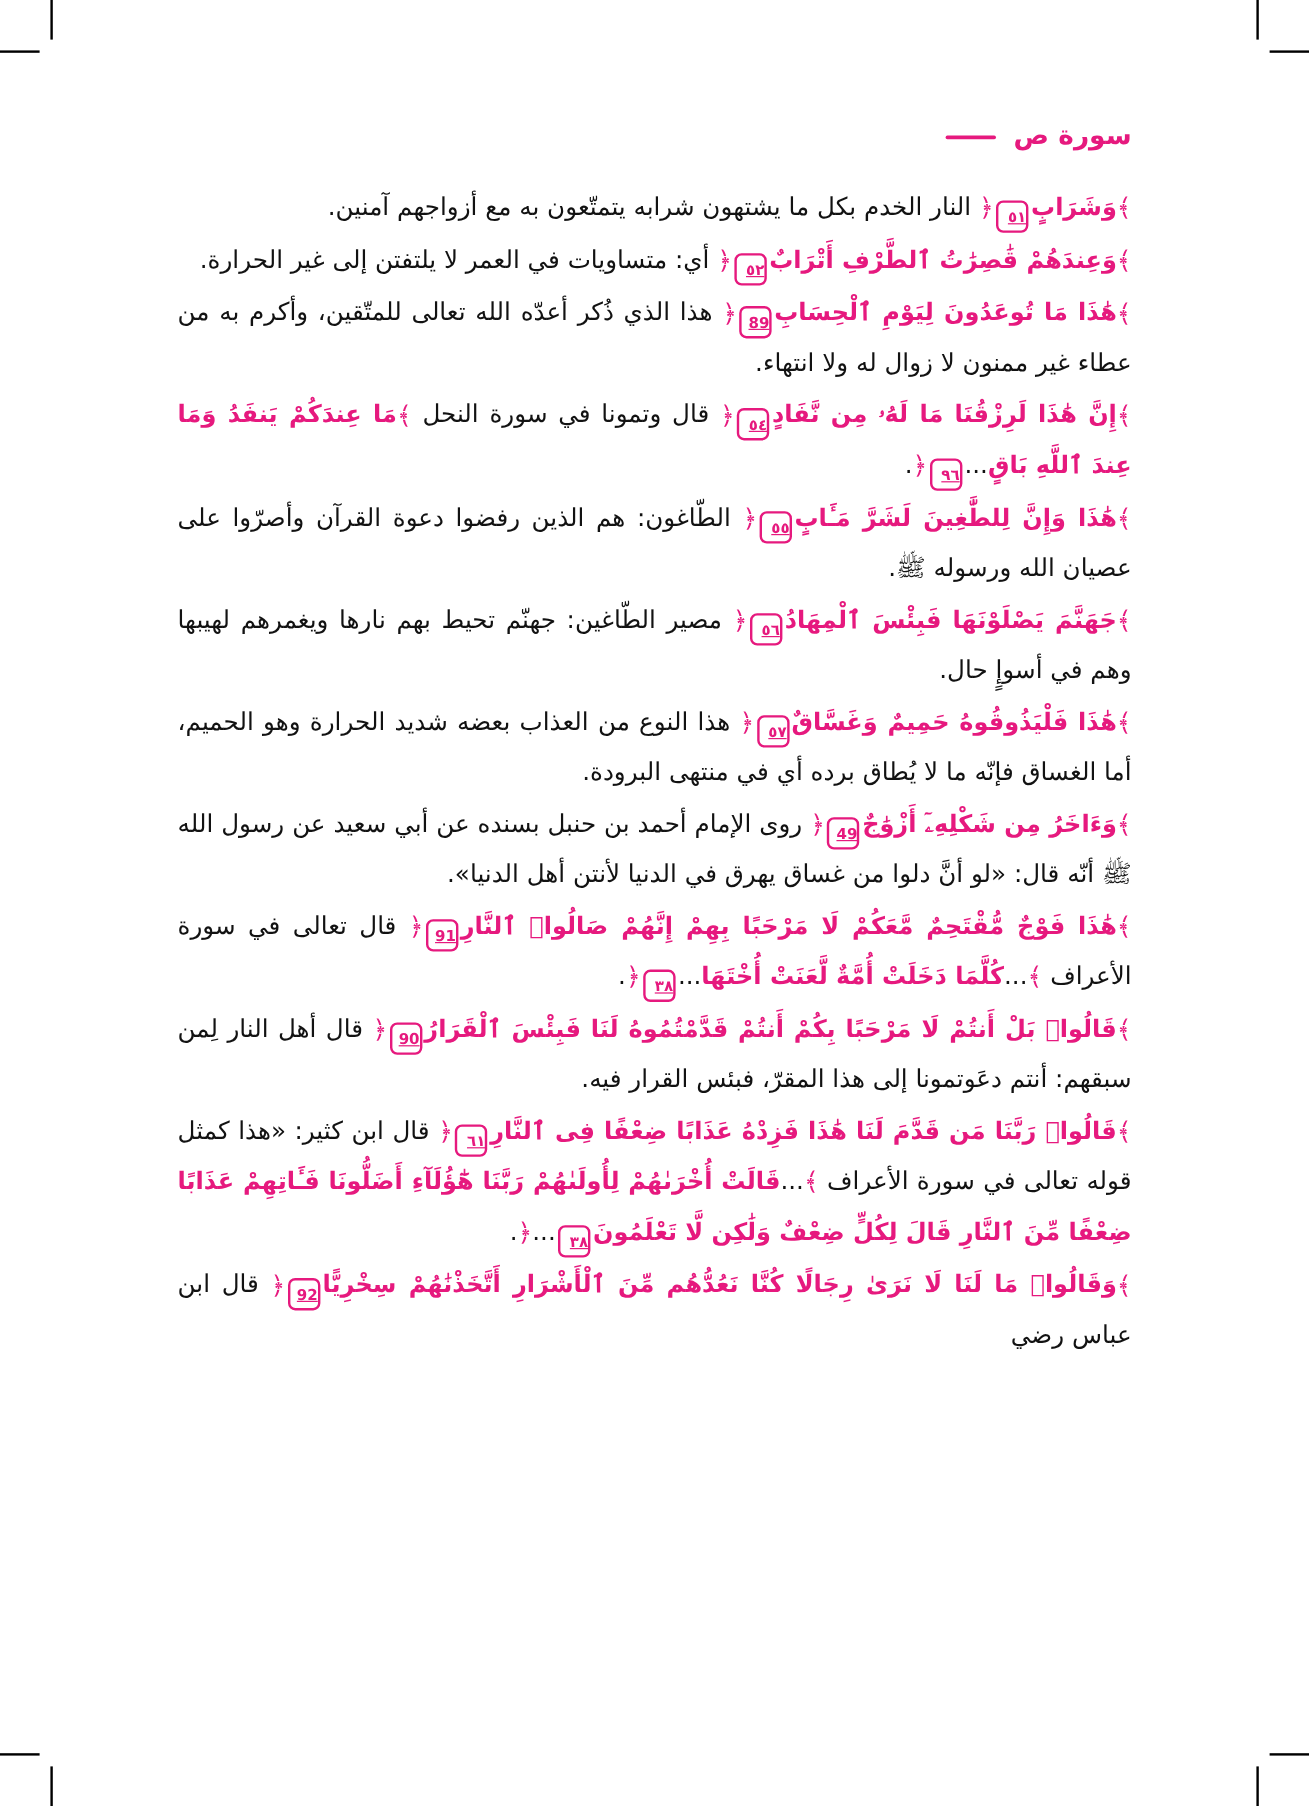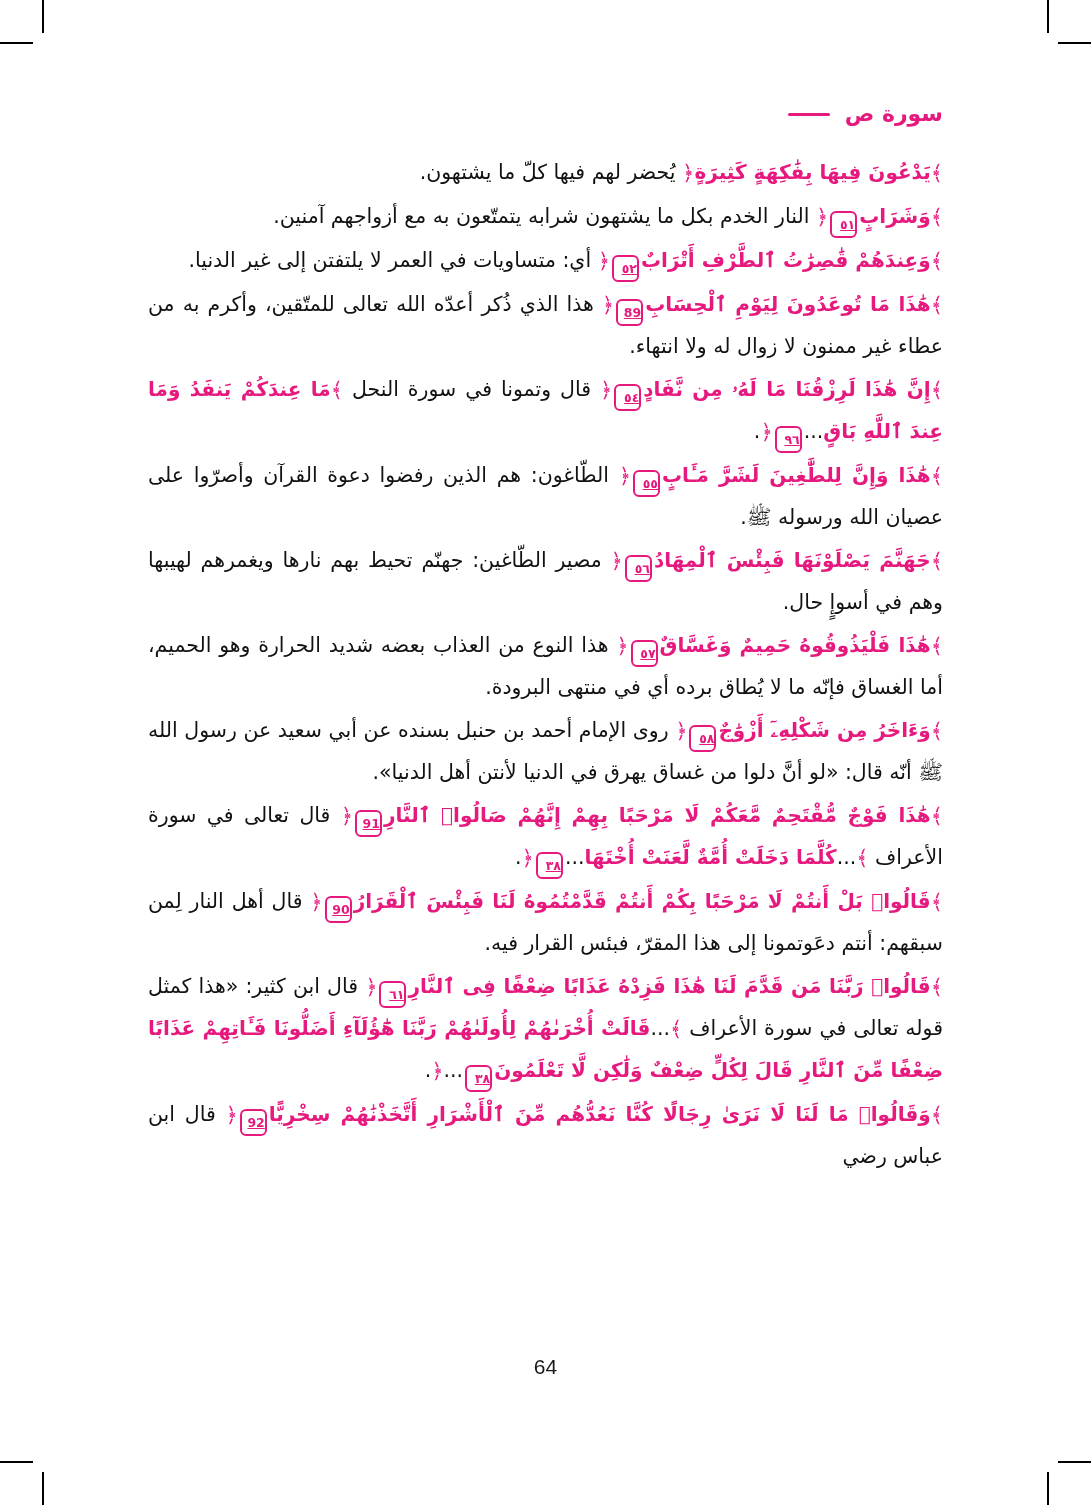--- a/index.html
+++ b/index.html
@@ -170,33 +170,29 @@
   <div class="crop v br-v"></div>
   <div class="crop h br-h"></div>
 
   <div class="header">
     <span class="header-title">سورة ص</span>
     <span class="header-rule"></span>
   </div>
 
   <div class="content">
 
-    <p class="para">
-      <span class="brk">﴾</span><span class="ayah">يَدْعُونَ فِيهَا بِفَٰكِهَةٍ كَثِيرَةٍ</span><span class="brk">﴿</span>
-      <span class="cmt">يُحضر لهم فيها كلّ ما يشتهون.</span>
-    </p>
 
     <p class="para">
       <span class="brk">﴾</span><span class="ayah">وَشَرَابٍ</span><span class="ayah-num"><span>٥١</span></span><span class="brk">﴿</span>
       <span class="cmt">النار الخدم بكل ما يشتهون شرابه يتمتّعون به مع أزواجهم آمنين.</span>
     </p>
 
     <p class="para">
       <span class="brk">﴾</span><span class="ayah">وَعِندَهُمْ قَٰصِرَٰتُ ٱلطَّرْفِ أَتْرَابٌ</span><span class="ayah-num"><span>٥٢</span></span><span class="brk">﴿</span>
-      <span class="cmt">أي: متساويات في العمر لا يلتفتن إلى غير الدنيا.</span>
+      <span class="cmt">أي: متساويات في العمر لا يلتفتن إلى غير الحرارة.</span>
     </p>
 
     <p class="para">
       <span class="brk">﴾</span><span class="ayah">هَٰذَا مَا تُوعَدُونَ لِيَوْمِ ٱلْحِسَابِ</span><span class="ayah-num"><span>89</span></span><span class="brk">﴿</span>
       <span class="cmt">هذا الذي ذُكر أعدّه الله تعالى للمتّقين، وأكرم به من عطاء غير ممنون لا زوال له ولا انتهاء.</span>
     </p>
 
     <p class="para">
       <span class="brk">﴾</span><span class="ayah">إِنَّ هَٰذَا لَرِزْقُنَا مَا لَهُۥ مِن نَّفَادٍ</span><span class="ayah-num"><span>٥٤</span></span><span class="brk">﴿</span>
       <span class="cmt">قال وتمونا في سورة النحل</span>
@@ -212,21 +208,21 @@
       <span class="brk">﴾</span><span class="ayah">جَهَنَّمَ يَصْلَوْنَهَا فَبِئْسَ ٱلْمِهَادُ</span><span class="ayah-num"><span>٥٦</span></span><span class="brk">﴿</span>
       <span class="cmt">مصير الطّاغين: جهنّم تحيط بهم نارها ويغمرهم لهيبها وهم في أسوإٍ حال.</span>
     </p>
 
     <p class="para">
       <span class="brk">﴾</span><span class="ayah">هَٰذَا فَلْيَذُوقُوهُ حَمِيمٌ وَغَسَّاقٌ</span><span class="ayah-num"><span>٥٧</span></span><span class="brk">﴿</span>
       <span class="cmt">هذا النوع من العذاب بعضه شديد الحرارة وهو الحميم، أما الغساق فإنّه ما لا يُطاق برده أي في منتهى البرودة.</span>
     </p>
 
     <p class="para">
-      <span class="brk">﴾</span><span class="ayah">وَءَاخَرُ مِن شَكْلِهِۦٓ أَزْوَٰجٌ</span><span class="ayah-num"><span>٥٨</span></span><span class="brk">﴿</span>
+      <span class="brk">﴾</span><span class="ayah">وَءَاخَرُ مِن شَكْلِهِۦٓ أَزْوَٰجٌ</span><span class="ayah-num"><span>49</span></span><span class="brk">﴿</span>
       <span class="cmt">روى الإمام أحمد بن حنبل بسنده عن أبي سعيد عن رسول الله ﷺ أنّه قال: «لو أنَّ دلوا من غساق يهرق في الدنيا لأنتن أهل الدنيا».</span>
     </p>
 
     <p class="para">
       <span class="brk">﴾</span><span class="ayah">هَٰذَا فَوْجٌ مُّقْتَحِمٌ مَّعَكُمْ لَا مَرْحَبًا بِهِمْ إِنَّهُمْ صَالُوا۟ ٱلنَّارِ</span><span class="ayah-num"><span>91</span></span><span class="brk">﴿</span>
       <span class="cmt">قال تعالى في سورة الأعراف</span>
       <span class="brk">﴾</span><span class="cmt">...</span><span class="ayah wrapable">كُلَّمَا دَخَلَتْ أُمَّةٌ لَّعَنَتْ أُخْتَهَا</span><span class="cmt">...</span><span class="ayah-num"><span>٣٨</span></span><span class="brk">﴿</span><span class="cmt">.</span>
     </p>
 
     <p class="para">
@@ -240,15 +236,14 @@
       <span class="brk">﴾</span><span class="cmt">...</span><span class="ayah wrapable">قَالَتْ أُخْرَىٰهُمْ لِأُولَىٰهُمْ رَبَّنَا هَٰٓؤُلَآءِ أَضَلُّونَا فَـَٔاتِهِمْ عَذَابًا ضِعْفًا مِّنَ ٱلنَّارِ قَالَ لِكُلٍّ ضِعْفٌ وَلَٰكِن لَّا تَعْلَمُونَ</span><span class="ayah-num"><span>٣٨</span></span><span class="cmt">...</span><span class="brk">﴿</span><span class="cmt">.</span>
     </p>
 
     <p class="para">
       <span class="brk">﴾</span><span class="ayah">وَقَالُوا۟ مَا لَنَا لَا نَرَىٰ رِجَالًا كُنَّا نَعُدُّهُم مِّنَ ٱلْأَشْرَارِ أَتَّخَذْنَٰهُمْ سِخْرِيًّا</span><span class="ayah-num"><span>92</span></span><span class="brk">﴿</span>
       <span class="cmt">قال ابن عباس رضي</span>
     </p>
 
   </div>
 
-  <div class="page-number">64</div>
 
 </div>
 
 </body></html>

